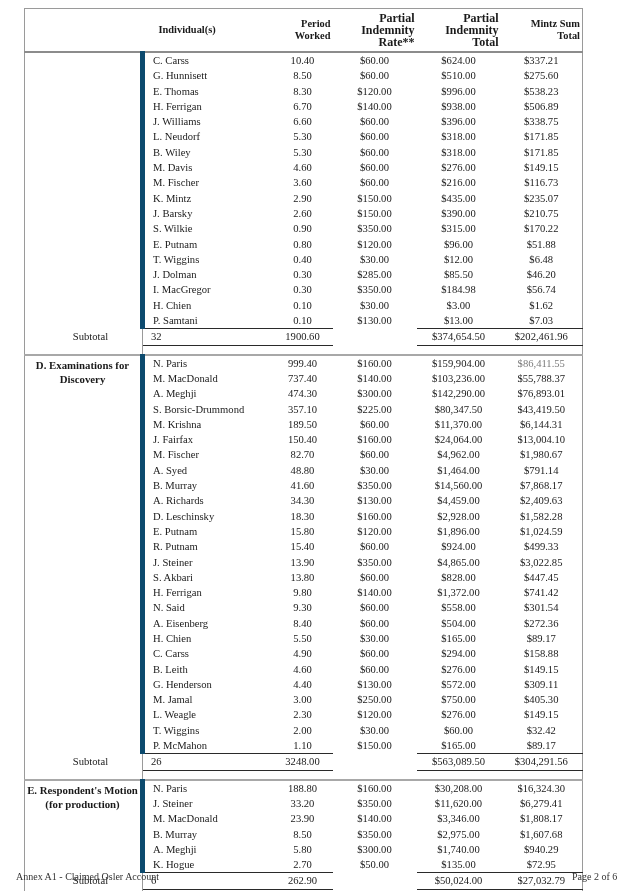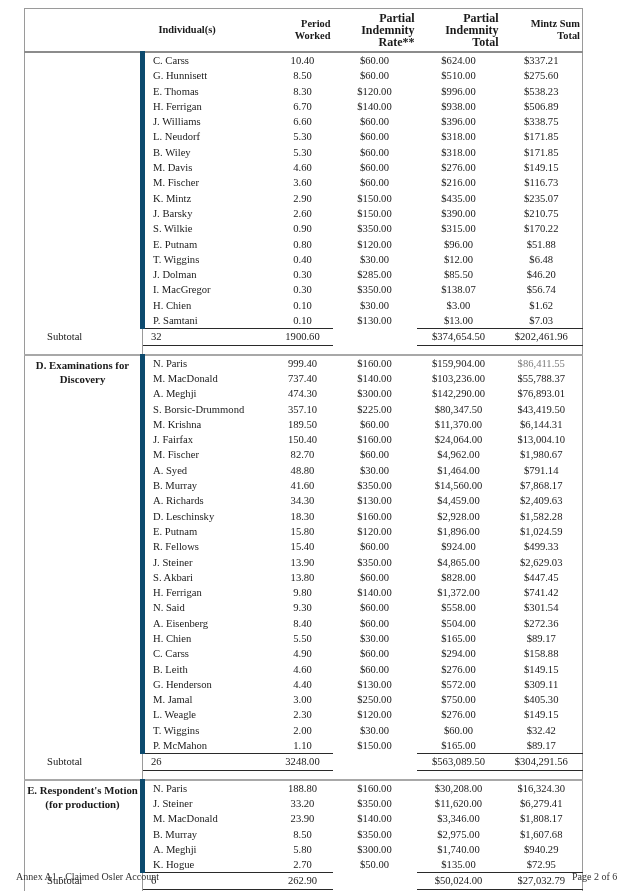--- a/index.html
+++ b/index.html
@@ -29,21 +29,21 @@
     table.annex th.left { text-align: left; padding-left: 16px; }
     table.annex td { padding: 0 2px; height: 15.3px; line-height: 15.3px; white-space: nowrap; }
     td.sec-cell {
       border-right: 5px solid #0c4a6e; text-align: center; vertical-align: top;
       font-weight: bold; font-size: 10.8px; white-space: normal !important; line-height: 14.5px !important;
       padding-top: 2px !important;
     }
     td.name { padding-left: 8px !important; }
     td.num { text-align: center; }
     tr.subtotal td { height: 15px; }
-    tr.subtotal td.lbl { text-align: left; padding-right: 8px; border-right: 1px solid #9a9a9a; font-weight: normal; padding-left: 22px; }
+    tr.subtotal td.lbl { text-align: center; padding-right: 8px; border-right: 1px solid #9a9a9a; font-weight: normal; padding-left: 22px; }
     .rule-top { border-top: 1.6px solid #2a2a2a; }
     .rule-bot { border-bottom: 1.6px solid #2a2a2a; }
     tr.spacer td { height: 8px; line-height: 8px; padding: 0; }
     tr.spacer td.sec-border { border-right: 1px solid #9a9a9a; }
     tr.section-sep td { border-top: 2px solid #a8a8a8; }
     td.faded { color: #7a7a7a; }
     .footer-left {
       position: absolute; left: 4px; top: 871px; font-size: 10px; color: #333;
     }
     .footer-right {
@@ -177,21 +177,21 @@
           <td class="name">J. Dolman</td>
           <td class="num">0.30</td>
           <td class="num">$285.00</td>
           <td class="num">$85.50</td>
           <td class="num">$46.20</td>
         </tr>
         <tr>
           <td class="name">I. MacGregor</td>
           <td class="num">0.30</td>
           <td class="num">$350.00</td>
-          <td class="num">$138.07</td>
+          <td class="num">$184.98</td>
           <td class="num">$56.74</td>
         </tr>
         <tr>
           <td class="name">H. Chien</td>
           <td class="num">0.10</td>
           <td class="num">$30.00</td>
           <td class="num">$3.00</td>
           <td class="num">$1.62</td>
         </tr>
         <tr>
@@ -292,32 +292,32 @@
           <td class="num">$1,582.28</td>
         </tr>
         <tr>
           <td class="name">E. Putnam</td>
           <td class="num">15.80</td>
           <td class="num">$120.00</td>
           <td class="num">$1,896.00</td>
           <td class="num">$1,024.59</td>
         </tr>
         <tr>
-          <td class="name">R. Fellows</td>
+          <td class="name">R. Putnam</td>
           <td class="num">15.40</td>
           <td class="num">$60.00</td>
           <td class="num">$924.00</td>
           <td class="num">$499.33</td>
         </tr>
         <tr>
           <td class="name">J. Steiner</td>
           <td class="num">13.90</td>
           <td class="num">$350.00</td>
           <td class="num">$4,865.00</td>
-          <td class="num">$2,629.03</td>
+          <td class="num">$3,022.85</td>
         </tr>
         <tr>
           <td class="name">S. Akbari</td>
           <td class="num">13.80</td>
           <td class="num">$60.00</td>
           <td class="num">$828.00</td>
           <td class="num">$447.45</td>
         </tr>
         <tr>
           <td class="name">H. Ferrigan</td>

